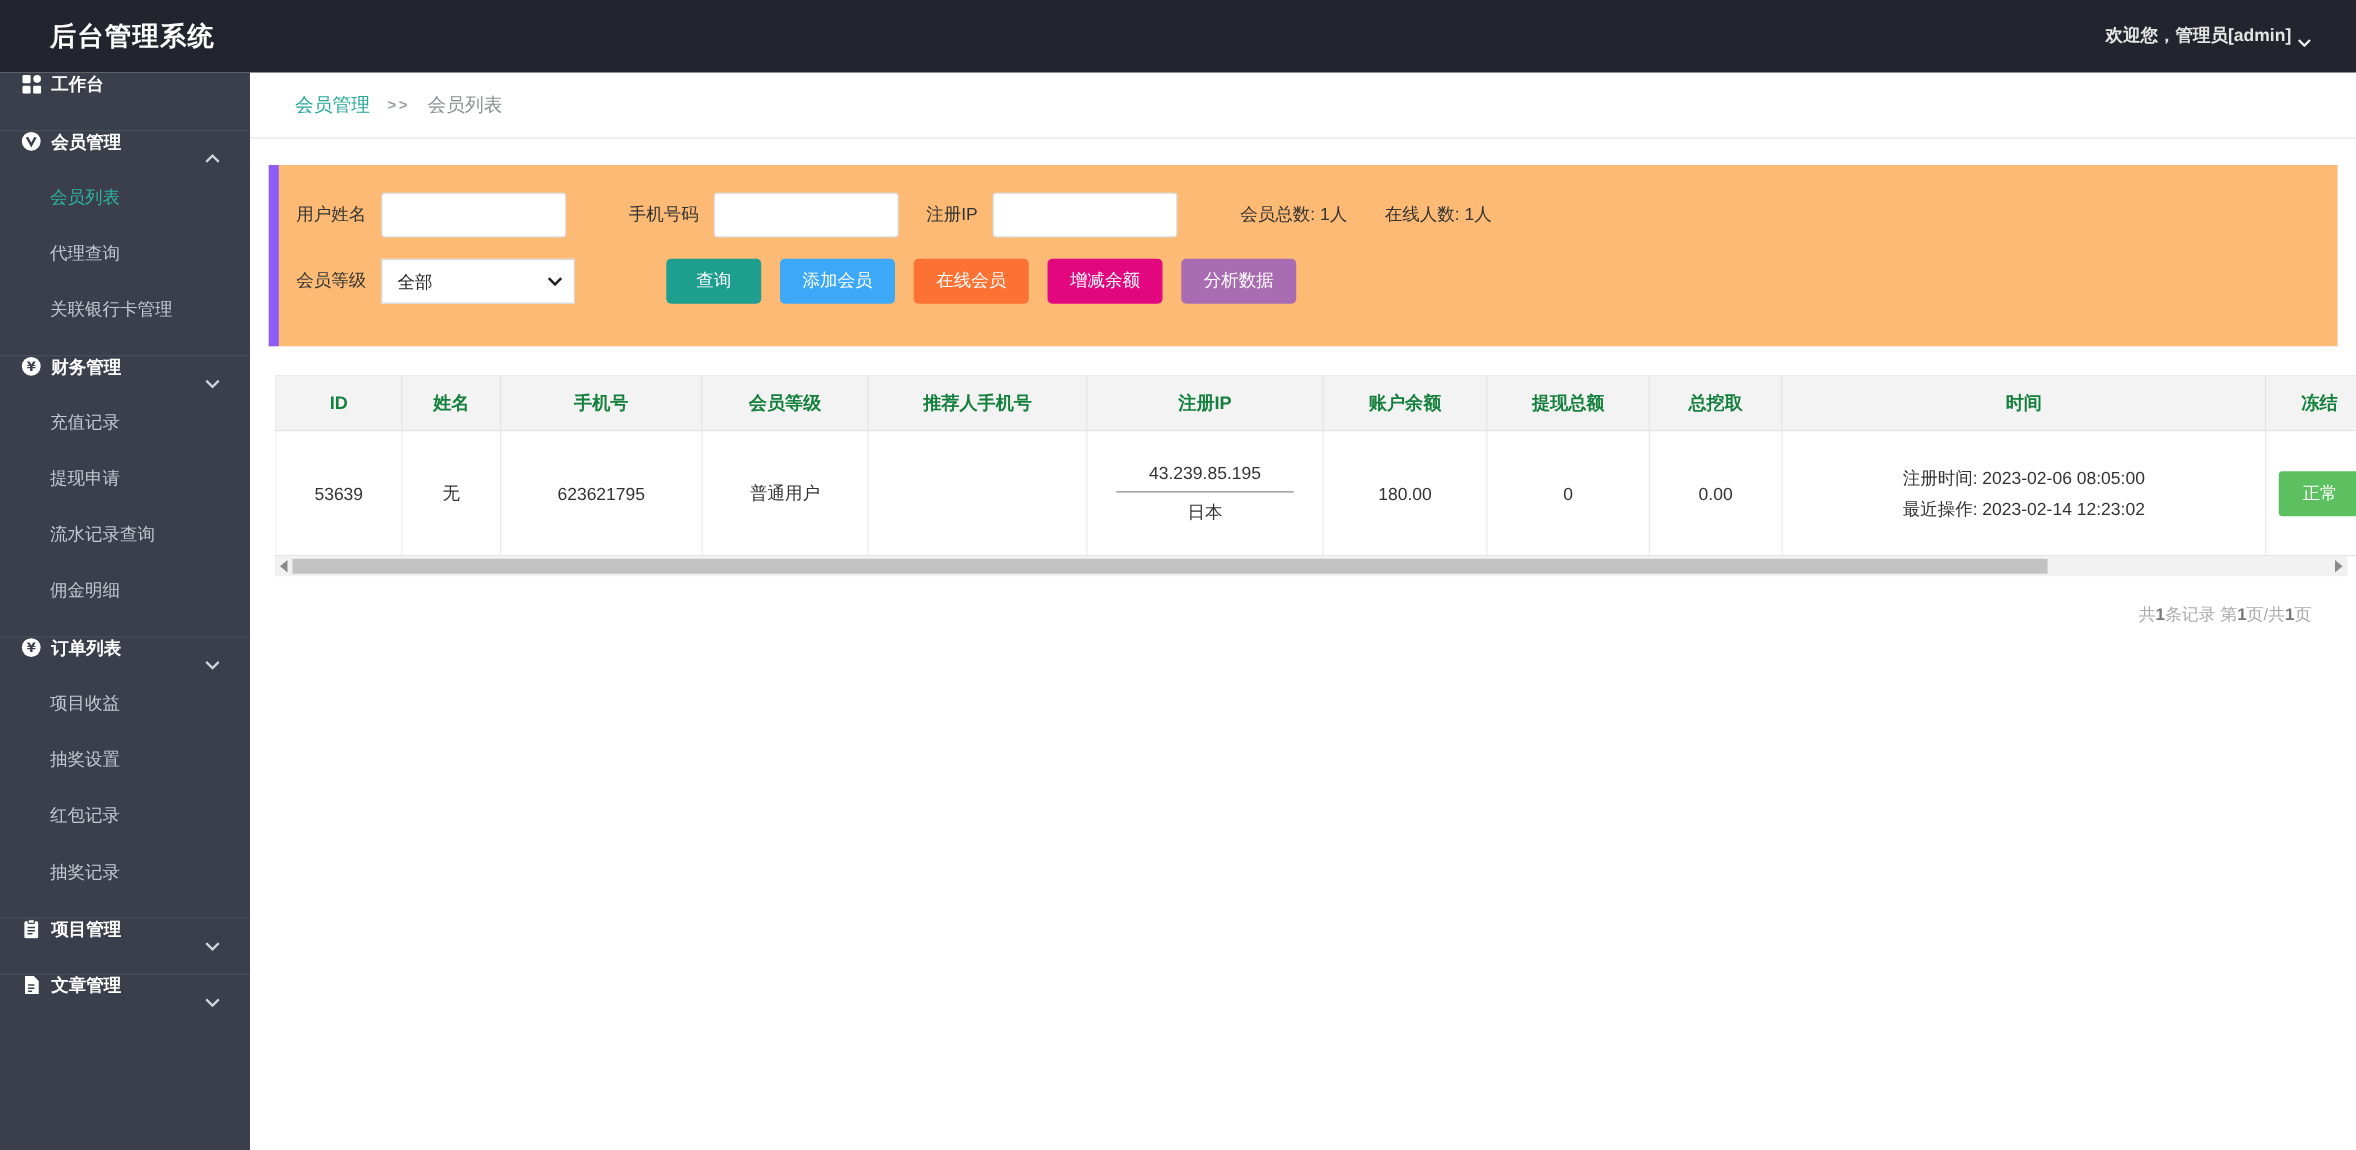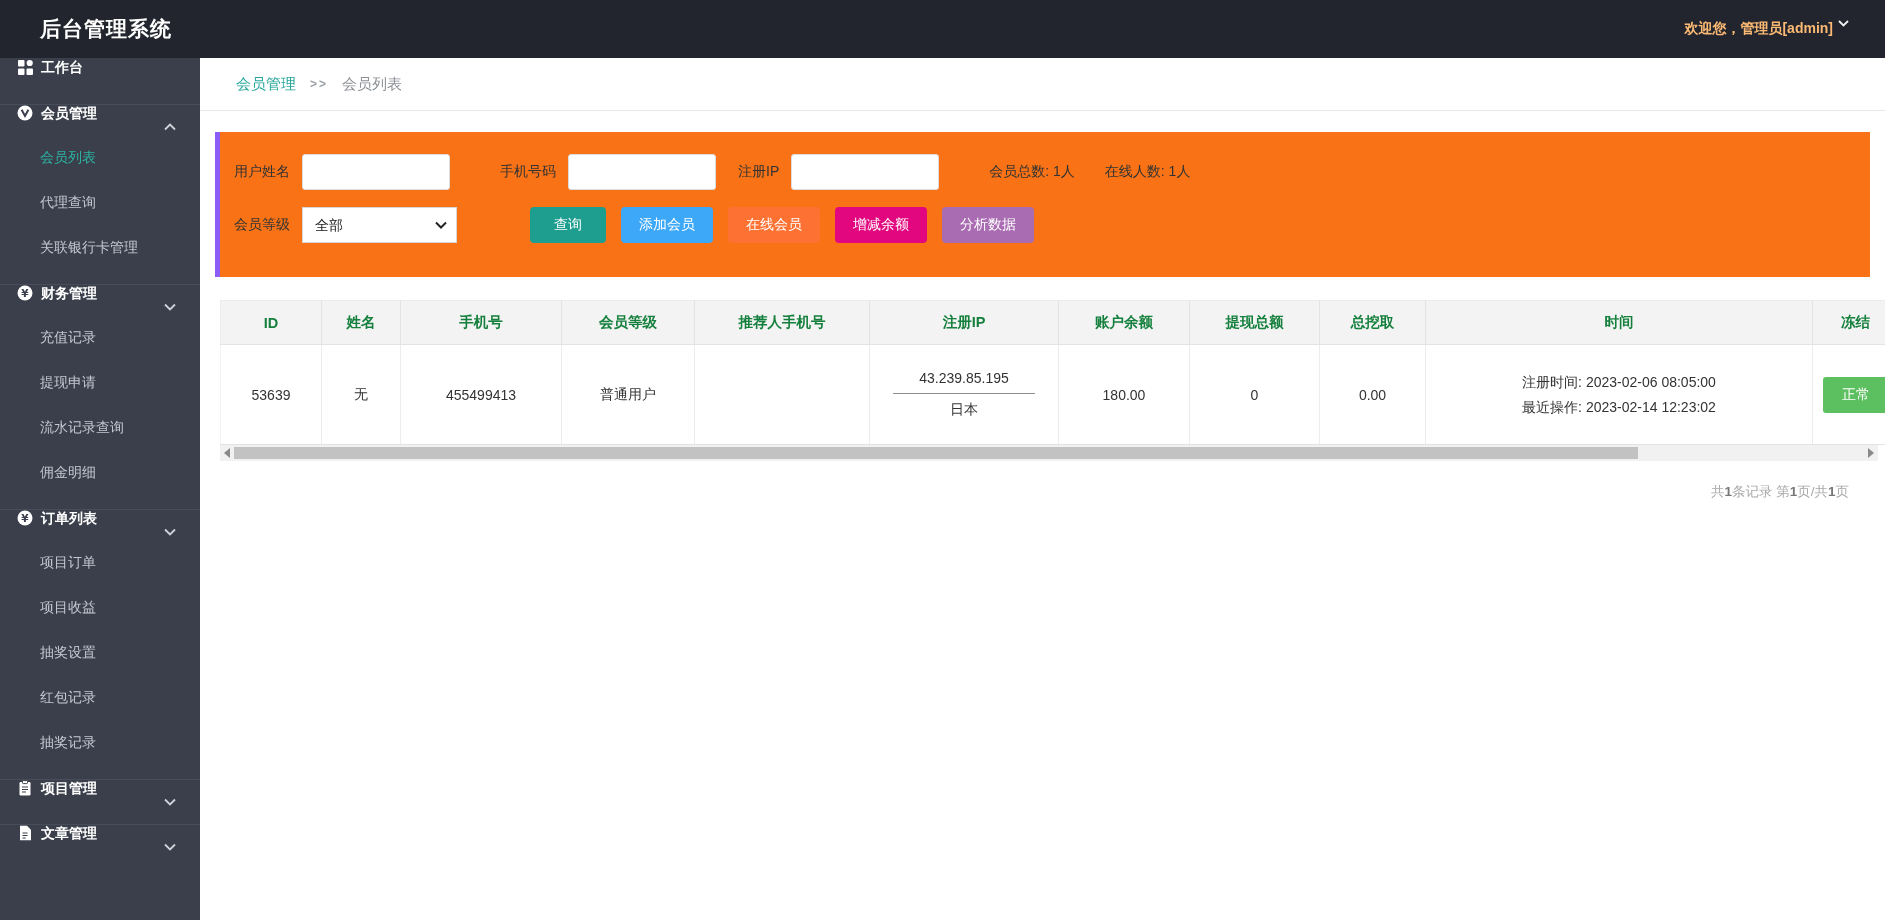--- a/index.html
+++ b/index.html
@@ -4,21 +4,21 @@
 <style>
   * { margin:0; padding:0; box-sizing:border-box; }
   html,body { width:1885px; height:920px; overflow:hidden; }
   body { font-family:"Liberation Sans", sans-serif; background:#fff; }
   .app { position:relative; width:1885px; height:920px; overflow:hidden; background:#fff; }
 
   
   .topbar { position:absolute; top:0; left:0; width:1885px; height:58px; background:#22252d;
             display:flex; align-items:center; justify-content:space-between; padding:0 36px 0 40px; z-index:5; }
   .topbar-title { color:#fff; font-size:21px; font-weight:700; letter-spacing:1px; }
-  .topbar-user { color:#fdba74; font-size:14px; font-weight:700; display:flex; align-items:flex-start; gap:5px; cursor:pointer; }
+  .topbar-user { color:#e5e5e5; font-size:14px; font-weight:700; display:flex; align-items:flex-end; gap:5px; cursor:pointer; }
   .topbar-user svg { display:block; }
 
   
   .sidebar { position:absolute; top:58px; left:0; width:200px; height:862px; background:#3a3f4b; padding-top:1px; }
   .side-item { height:45px; display:flex; align-items:flex-start; position:relative; cursor:pointer; }
   .side-item.parent { padding-left:17px; color:#ffffff; font-weight:700; font-size:14px; }
   .side-item.parent .plabel { margin-left:8px; }
   .side-item.child { padding-left:40px; color:#c3c8d1; font-weight:400; font-size:14px; }
   .side-item.child.active { color:#2cb3a3; }
   .side-item.sep { border-top:1px solid #474d59; }
@@ -26,22 +26,22 @@
   .icon16 { width:16px; height:16px; flex:0 0 16px; }
 
   
   .crumb { position:absolute; left:200px; top:58px; width:1685px; height:53px; background:#fff;
            border-bottom:1px solid #e7e7e7; display:flex; align-items:center; padding-left:36px; gap:14px; }
   .crumb-section { color:#26a69a; font-size:15px; cursor:pointer; }
   .crumb-sep { color:#9aa0a6; font-size:12px; font-weight:700; letter-spacing:2px; }
   .crumb-page { color:#8b9095; font-size:15px; }
 
   
-  .panel { position:absolute; left:215px; top:132px; width:1655px; height:145px; background:#f97316;
-           border-left:5px solid #8b5cf6; padding:22px 0 0 14px; }
+  .panel { position:absolute; left:215px; top:132px; width:1655px; height:145px; background:#fdba74;
+           border-left:8px solid #8b5cf6; padding:22px 0 0 14px; }
   .prow { display:flex; align-items:center; height:36px; }
   .prow1 { margin-bottom:17px; }
   .flabel { font-size:14px; color:#333; }
   .finput { height:36px; width:148px; border:1px solid #dcdcdc; border-radius:3px; background:#fff;
             margin-left:12px; padding:0 10px; font-size:14px; color:#333; outline:none; }
   .ml50 { margin-left:50px; } .ml22 { margin-left:22px; }
   .stats { margin-left:50px; display:flex; gap:30px; font-size:14px; color:#333; }
   .selwrap { position:relative; margin-left:12px; }
   .fselect { appearance:none; -webkit-appearance:none; height:36px; width:155px; border:1px solid #d6d6d6;
              border-radius:0; background:#fff; padding:0 26px 0 12px; font-size:14px; color:#222;
@@ -160,23 +160,20 @@
       <svg class="icon16" viewBox="0 0 16 16">
           <circle cx="8" cy="8" r="7.5" fill="#fff"></circle>
           <text x="8" y="11.6" text-anchor="middle" font-size="10.5" font-weight="bold" fill="#3a3f4b" font-family="DejaVu Sans, sans-serif">¥</text>
         </svg>
       <span class="plabel">订单列表</span>
       <svg class="chev" width="12" height="8" viewBox="0 0 12 8">
           <polyline points="1,1.5 6,6.5 11,1.5" fill="none" stroke="#cfd3da" stroke-width="1.8"></polyline>
         </svg>
     </div>
 
-    <div class="side-item child">
-      <span>项目订单</span>
-    </div>
     <div class="side-item child">
       <span>项目收益</span>
     </div>
 
 
     <div class="side-item child">
       <span>抽奖设置</span>
     </div>
     <div class="side-item child">
       <span>红包记录</span>
@@ -274,21 +271,21 @@
           <th>提现总额</th>
           <th>总挖取</th>
           <th>时间</th>
           <th class="col-frozen">冻结</th>
         </tr>
       </thead>
       <tbody>
         <tr>
           <td>53639</td>
           <td>无</td>
-          <td>455499413</td>
+          <td>623621795</td>
           <td>普通用户</td>
           <td></td>
           <td>
             <div class="ip-val">43.239.85.195</div>
             <div class="ip-region">日本</div>
           </td>
           <td>180.00</td>
           <td>0</td>
           <td>0.00</td>
           <td>

